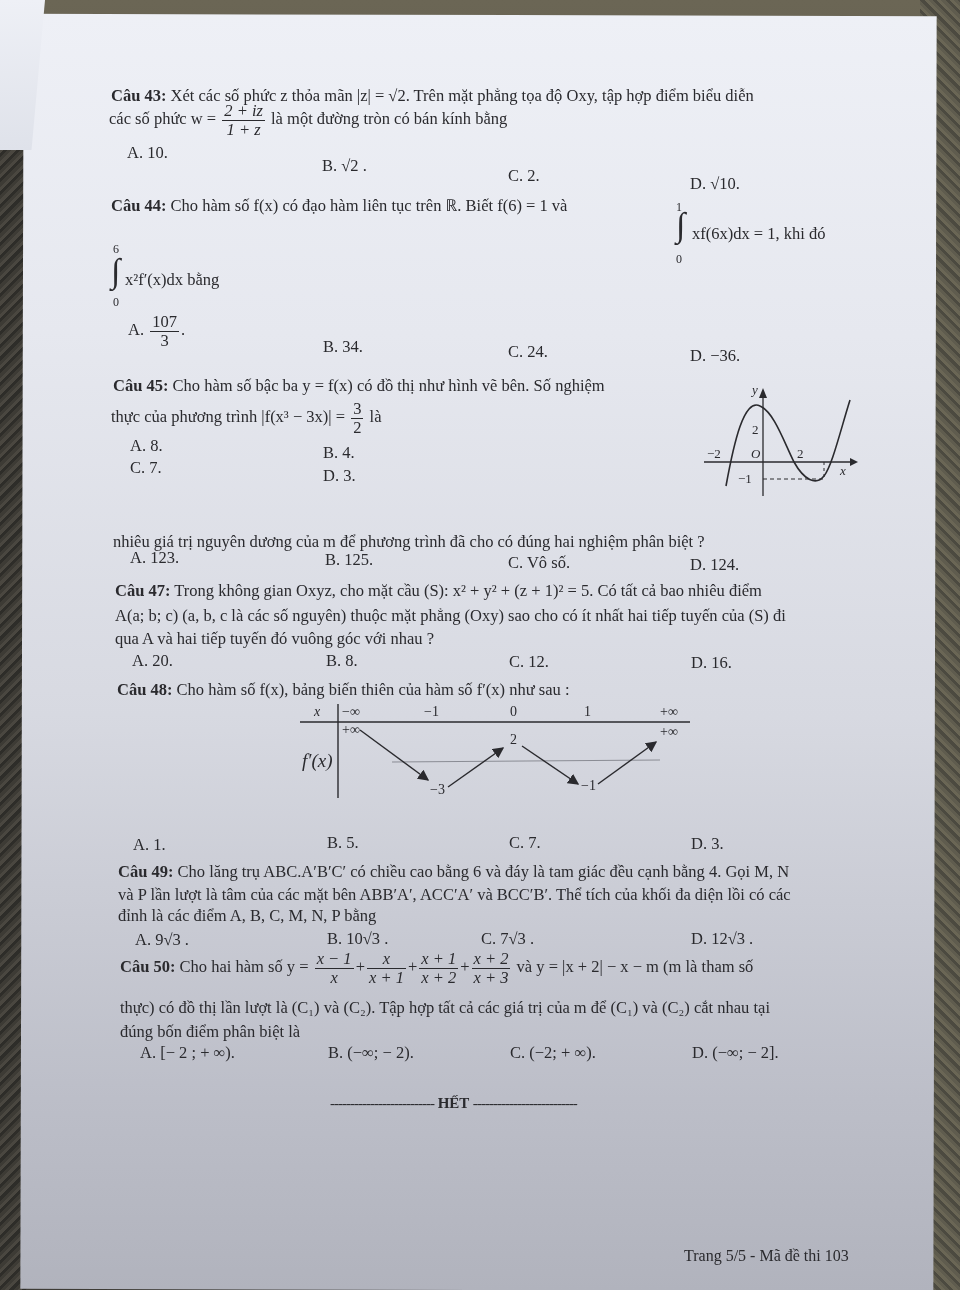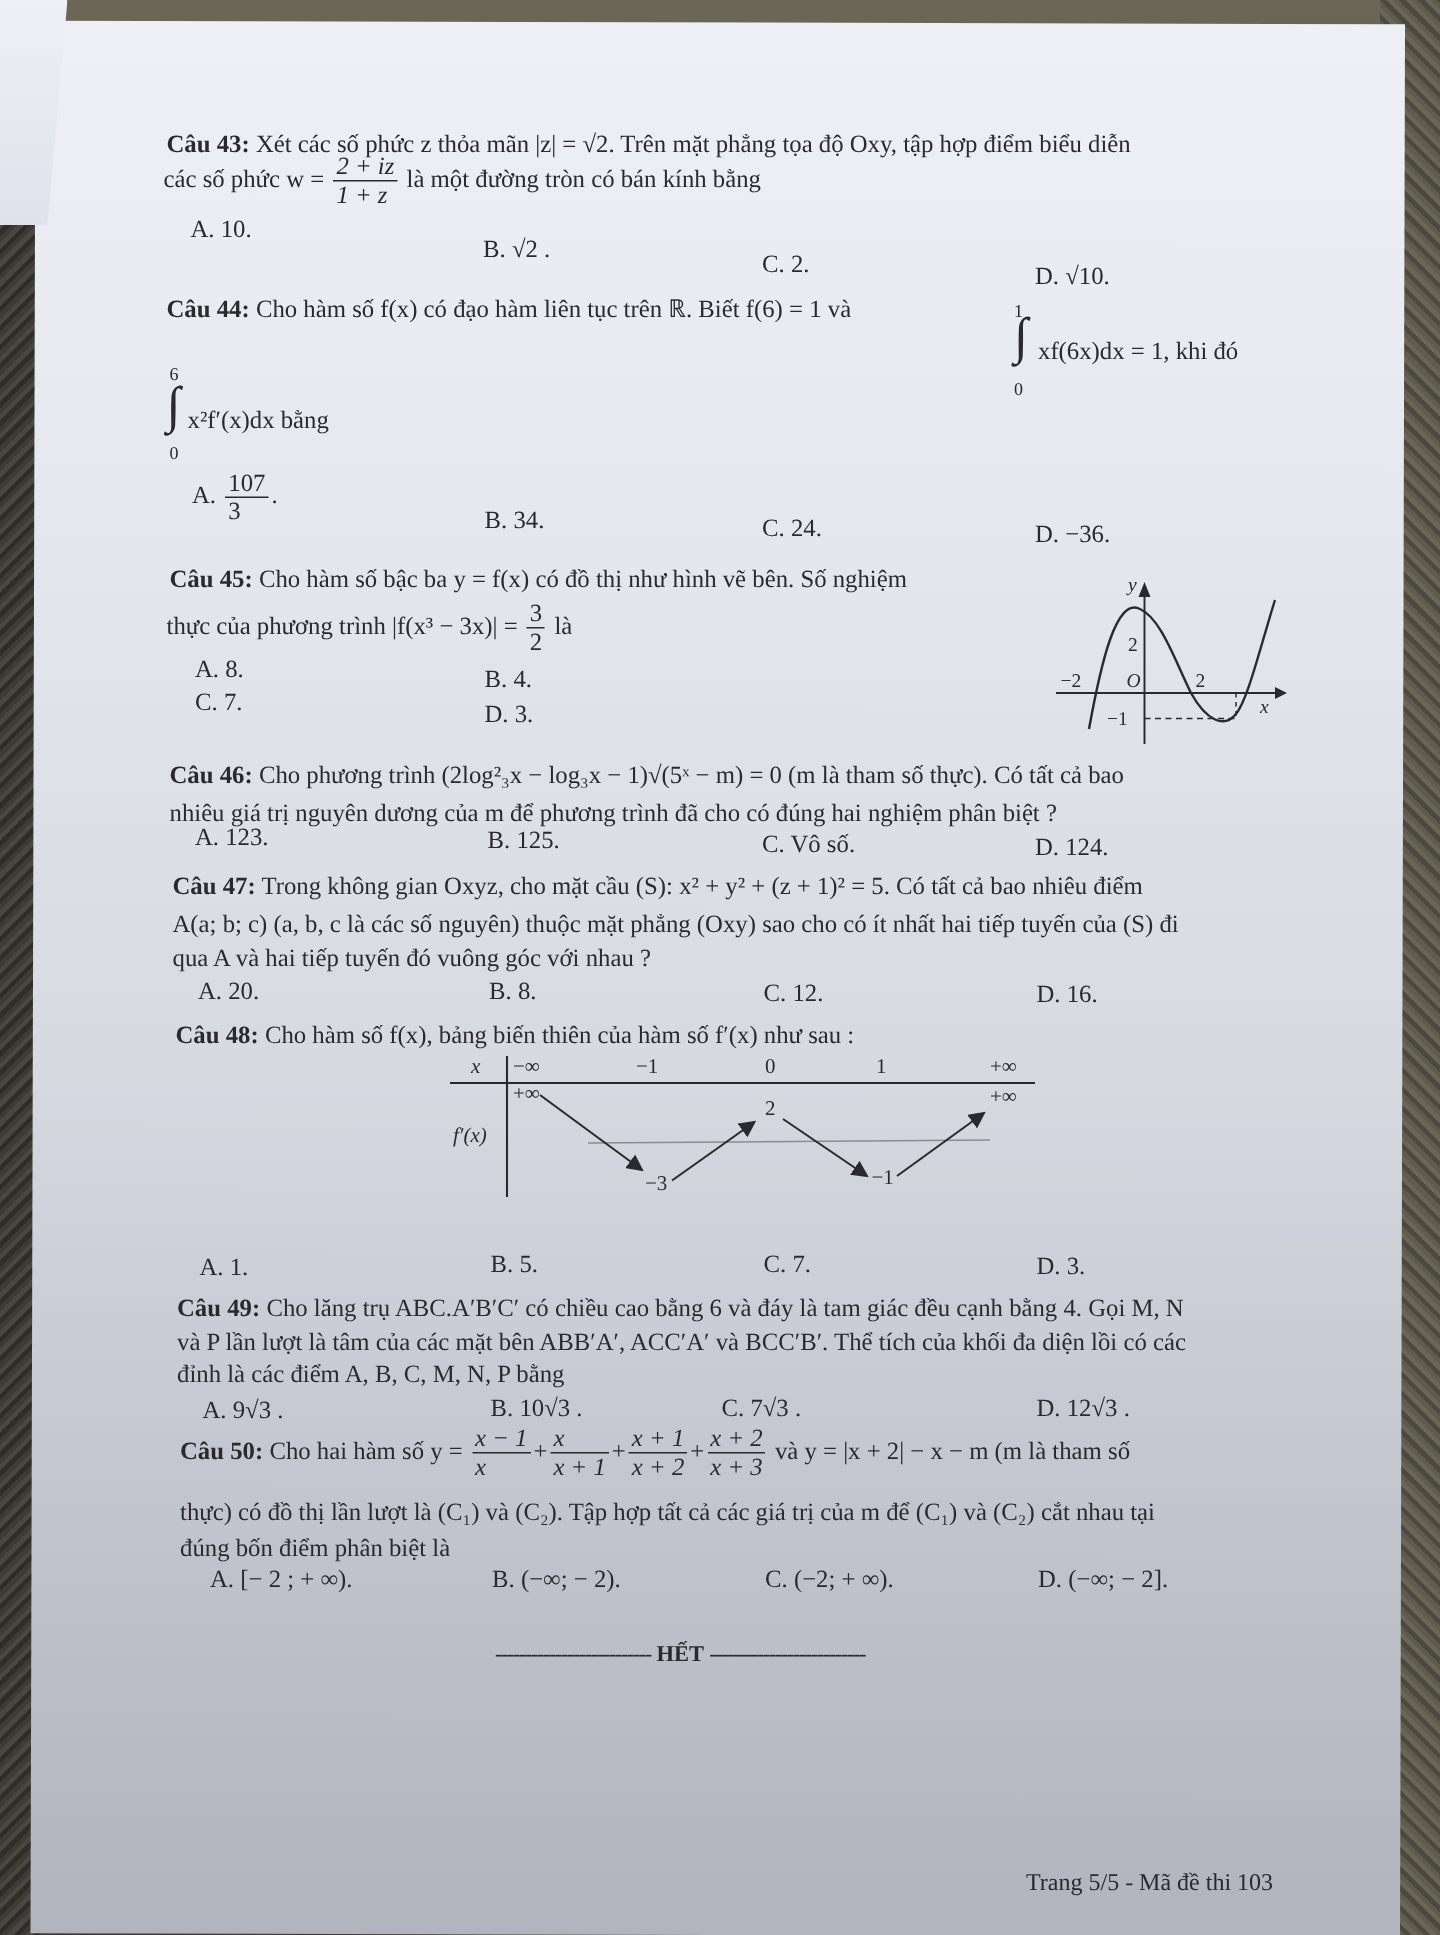--- a/index.html
+++ b/index.html
@@ -28,21 +28,21 @@
     clip-path: polygon(0 0, 100% 0, 70% 100%, 0 100%);
     z-index: 2;
   }
   .content {
     position: absolute; left: 0; top: 0; width: 960px; height: 1290px; z-index: 3;
     font-size: 16.5px; line-height: 1.2;
   }
   .abs { position: absolute; white-space: nowrap; }
   .q-label { font-weight: bold; }
   .m { font-style: italic; font-family: "Liberation Serif", serif; }
-  .frac { display: inline-block; vertical-align: middle; text-align: left; margin: 0 2px; }
+  .frac { display: inline-block; vertical-align: middle; text-align: center; margin: 0 2px; }
   .frac .num { display: block; border-bottom: 1px solid #2a2a2e; padding: 0 2px; line-height: 1.1; }
   .frac .den { display: block; line-height: 1.1; padding: 0 2px; }
   .opt { font-size: 16.5px; }
   .bvt { position: absolute; left: 298px; top: 702px; width: 400px; height: 98px; }
   .footer { font-size: 16px; }
   .het { font-weight: bold; font-size: 15px; }
 </style>
 </head>
 <body>
 
@@ -122,24 +122,20 @@
     <line x1="124" y1="80" x2="124" y2="97" stroke="#2a2a2e" stroke-width="1" stroke-dasharray="3,3"></line>
   </svg>
   <div class="abs m" style="left:752px; top:382px; font-size:13px;">y</div>
   <div class="abs m" style="left:840px; top:463px; font-size:13px;">x</div>
   <div class="abs m" style="left:751px; top:446px; font-size:13px;">O</div>
   <div class="abs" style="left:752px; top:422px; font-size:13px;">2</div>
   <div class="abs" style="left:707px; top:446px; font-size:13px;">−2</div>
   <div class="abs" style="left:797px; top:446px; font-size:13px;">2</div>
   <div class="abs" style="left:738px; top:471px; font-size:13px;">−1</div>
 
-  <div class="abs" style="left:113px; top:507px;">
-    <span class="q-label">Câu 46:</span>
-    <span>Cho phương trình (2log²₃x − log₃x − 1)√(5ˣ − m) = 0 (m là tham số thực). Có tất cả bao</span>
-  </div>
   <div class="abs" style="left:113px; top:532px;">nhiêu giá trị nguyên dương của m để phương trình đã cho có đúng hai nghiệm phân biệt ?</div>
   <div class="abs opt" style="left:130px; top:548px;">A. 123.</div>
   <div class="abs opt" style="left:325px; top:550px;">B. 125.</div>
   <div class="abs opt" style="left:508px; top:553px;">C. Vô số.</div>
   <div class="abs opt" style="left:690px; top:555px;">D. 124.</div>
 
   <div class="abs" style="left:115px; top:581px;">
     <span class="q-label">Câu 47:</span>
     <span>Trong không gian Oxyz, cho mặt cầu (S): x² + y² + (z + 1)² = 5. Có tất cả bao nhiêu điểm</span>
   </div>
@@ -169,21 +165,21 @@
       <line x1="150" y1="85" x2="205" y2="46" stroke="#2a2a2e" stroke-width="1.4" marker-end="url(#ah)"></line>
       <line x1="224" y1="44" x2="280" y2="82" stroke="#2a2a2e" stroke-width="1.4" marker-end="url(#ah)"></line>
       <line x1="300" y1="82" x2="358" y2="40" stroke="#2a2a2e" stroke-width="1.4" marker-end="url(#ah)"></line>
     </svg>
     <span class="abs m" style="left:16px; top:2px; font-size:14px;">x</span>
     <span class="abs" style="left:44px; top:2px; font-size:14px;">−∞</span>
     <span class="abs" style="left:126px; top:2px; font-size:14px;">−1</span>
     <span class="abs" style="left:212px; top:2px; font-size:14px;">0</span>
     <span class="abs" style="left:286px; top:2px; font-size:14px;">1</span>
     <span class="abs" style="left:362px; top:2px; font-size:14px;">+∞</span>
-    <span class="abs m" style="left:4px; top:48px; font-size:14px;">f′(x)</span>
+    <span class="abs m" style="left:4px; top:48px; font-size:19px;">f′(x)</span>
     <span class="abs" style="left:44px; top:20px; font-size:14px;">+∞</span>
     <span class="abs" style="left:132px; top:80px; font-size:14px;">−3</span>
     <span class="abs" style="left:212px; top:30px; font-size:14px;">2</span>
     <span class="abs" style="left:283px; top:76px; font-size:14px;">−1</span>
     <span class="abs" style="left:362px; top:22px; font-size:14px;">+∞</span>
   </div>
 
   <div class="abs opt" style="left:133px; top:835px;">A. 1.</div>
   <div class="abs opt" style="left:327px; top:833px;">B. 5.</div>
   <div class="abs opt" style="left:509px; top:833px;">C. 7.</div>

